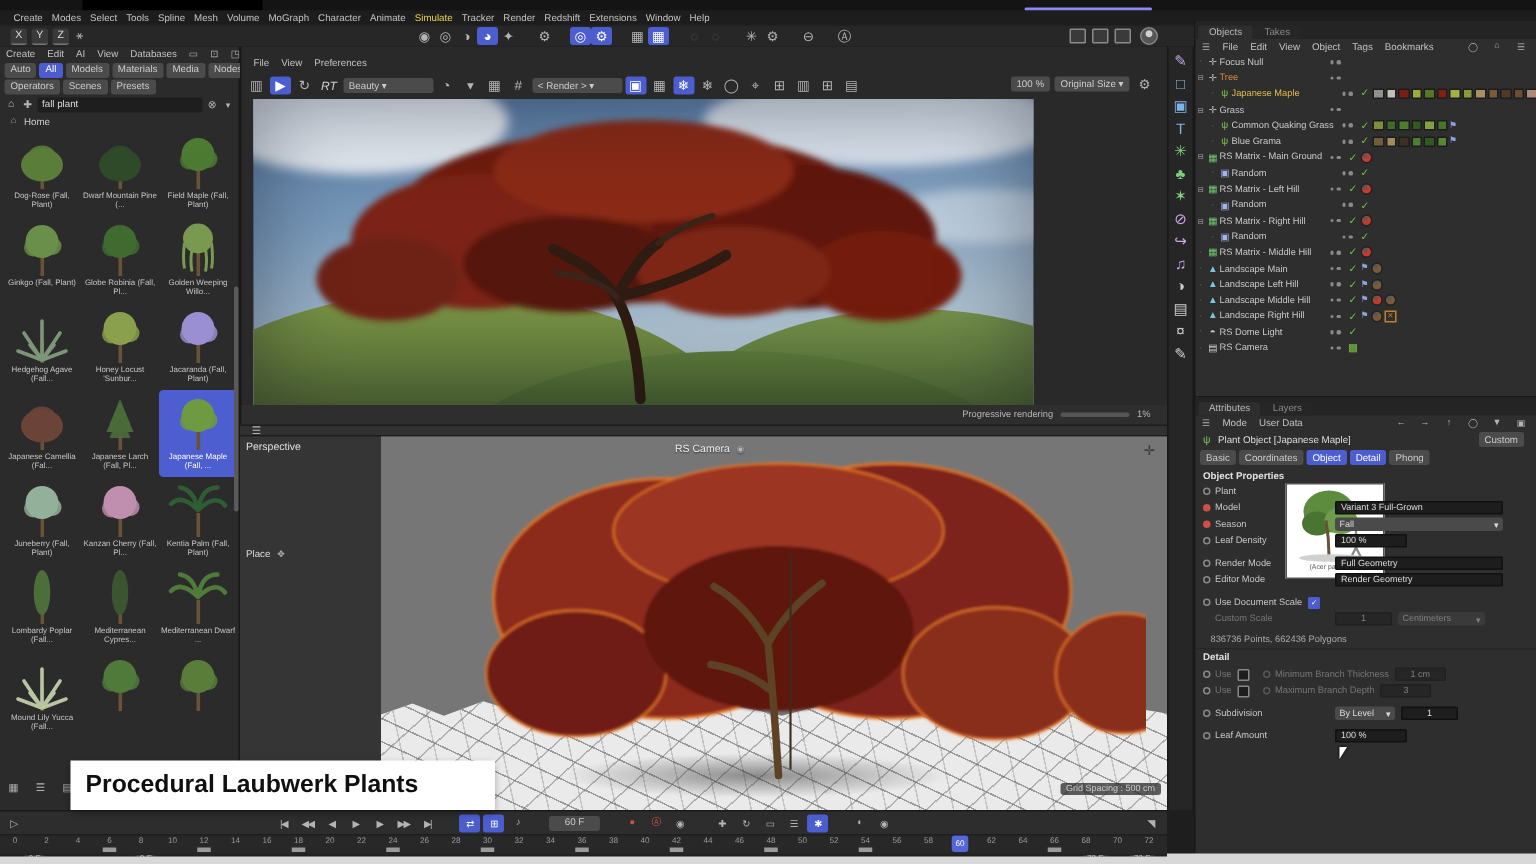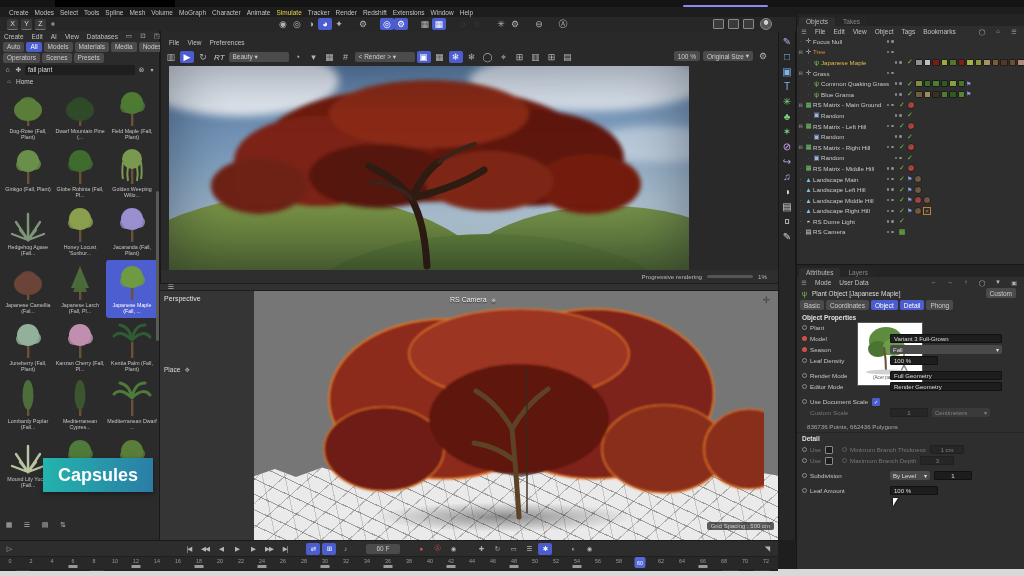--- a/index.html
+++ b/index.html
@@ -1148,17 +1148,17 @@
     <span style="flex:1"></span>
     <span class="tl-chip">72 F</span>
     <span style="width:14px"></span>
     <span class="tl-chip">72 F</span>
     <span style="width:8px"></span>
   </div>
 </div>
 <div id="br-light" class="abs"></div>
 <div id="bottomstrip" class="abs"></div>
 
-<div id="capsules-badge" class="abs">
-      <span>Capsules</span>
+<div id="title-banner" class="abs">
+      <span>Procedural Laubwerk Plants</span>
     </div>
 
 </div>
 
 </body></html>

